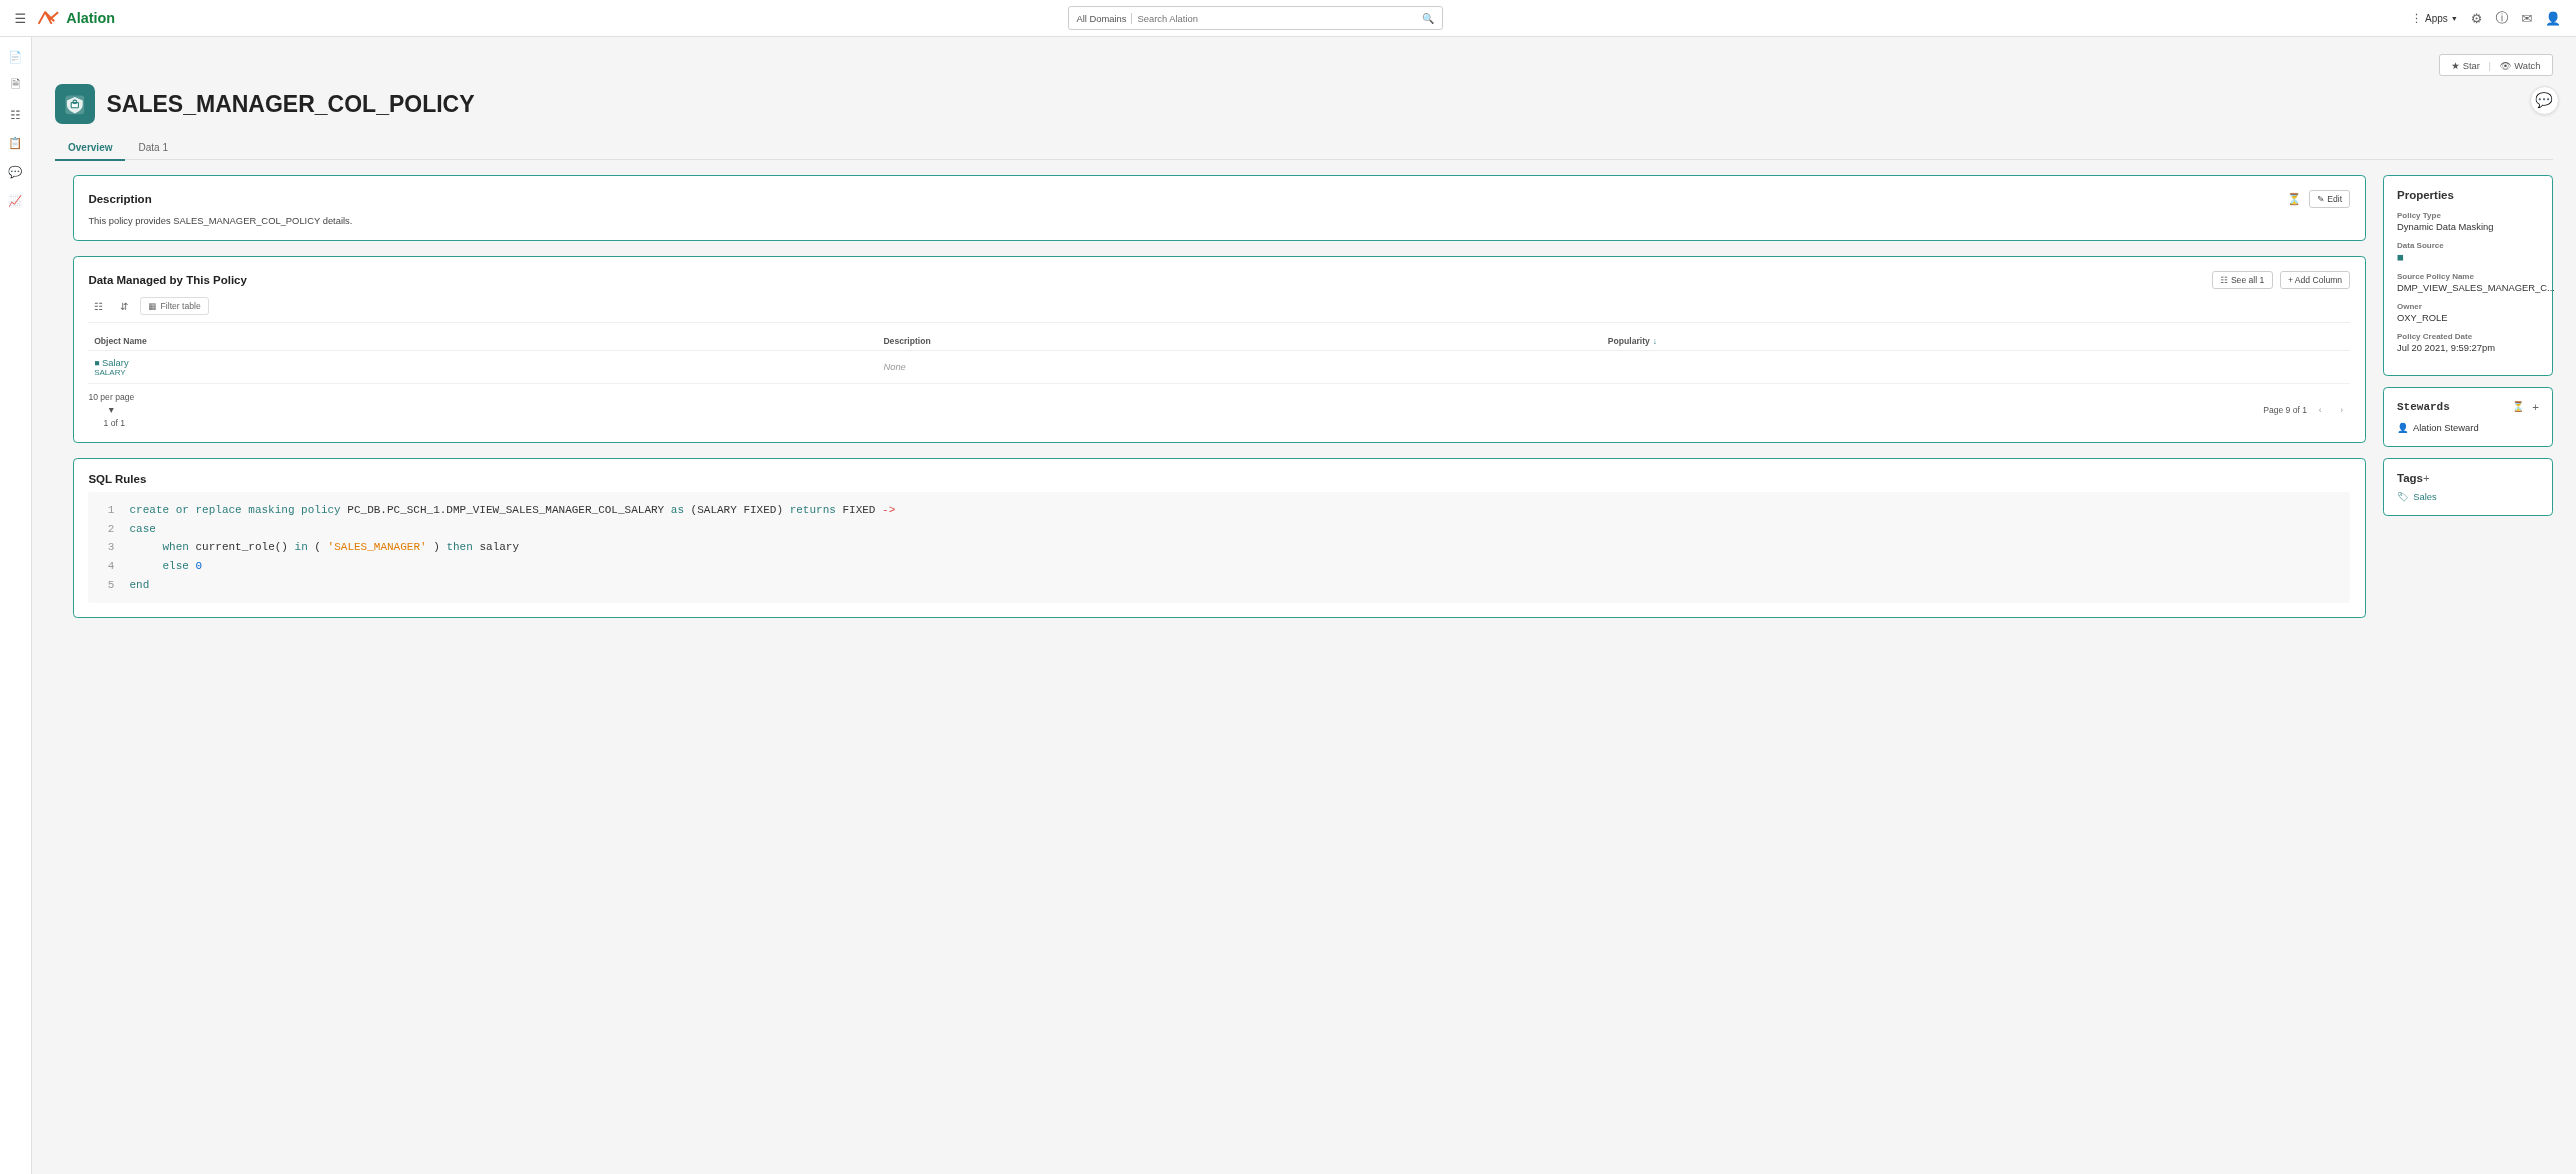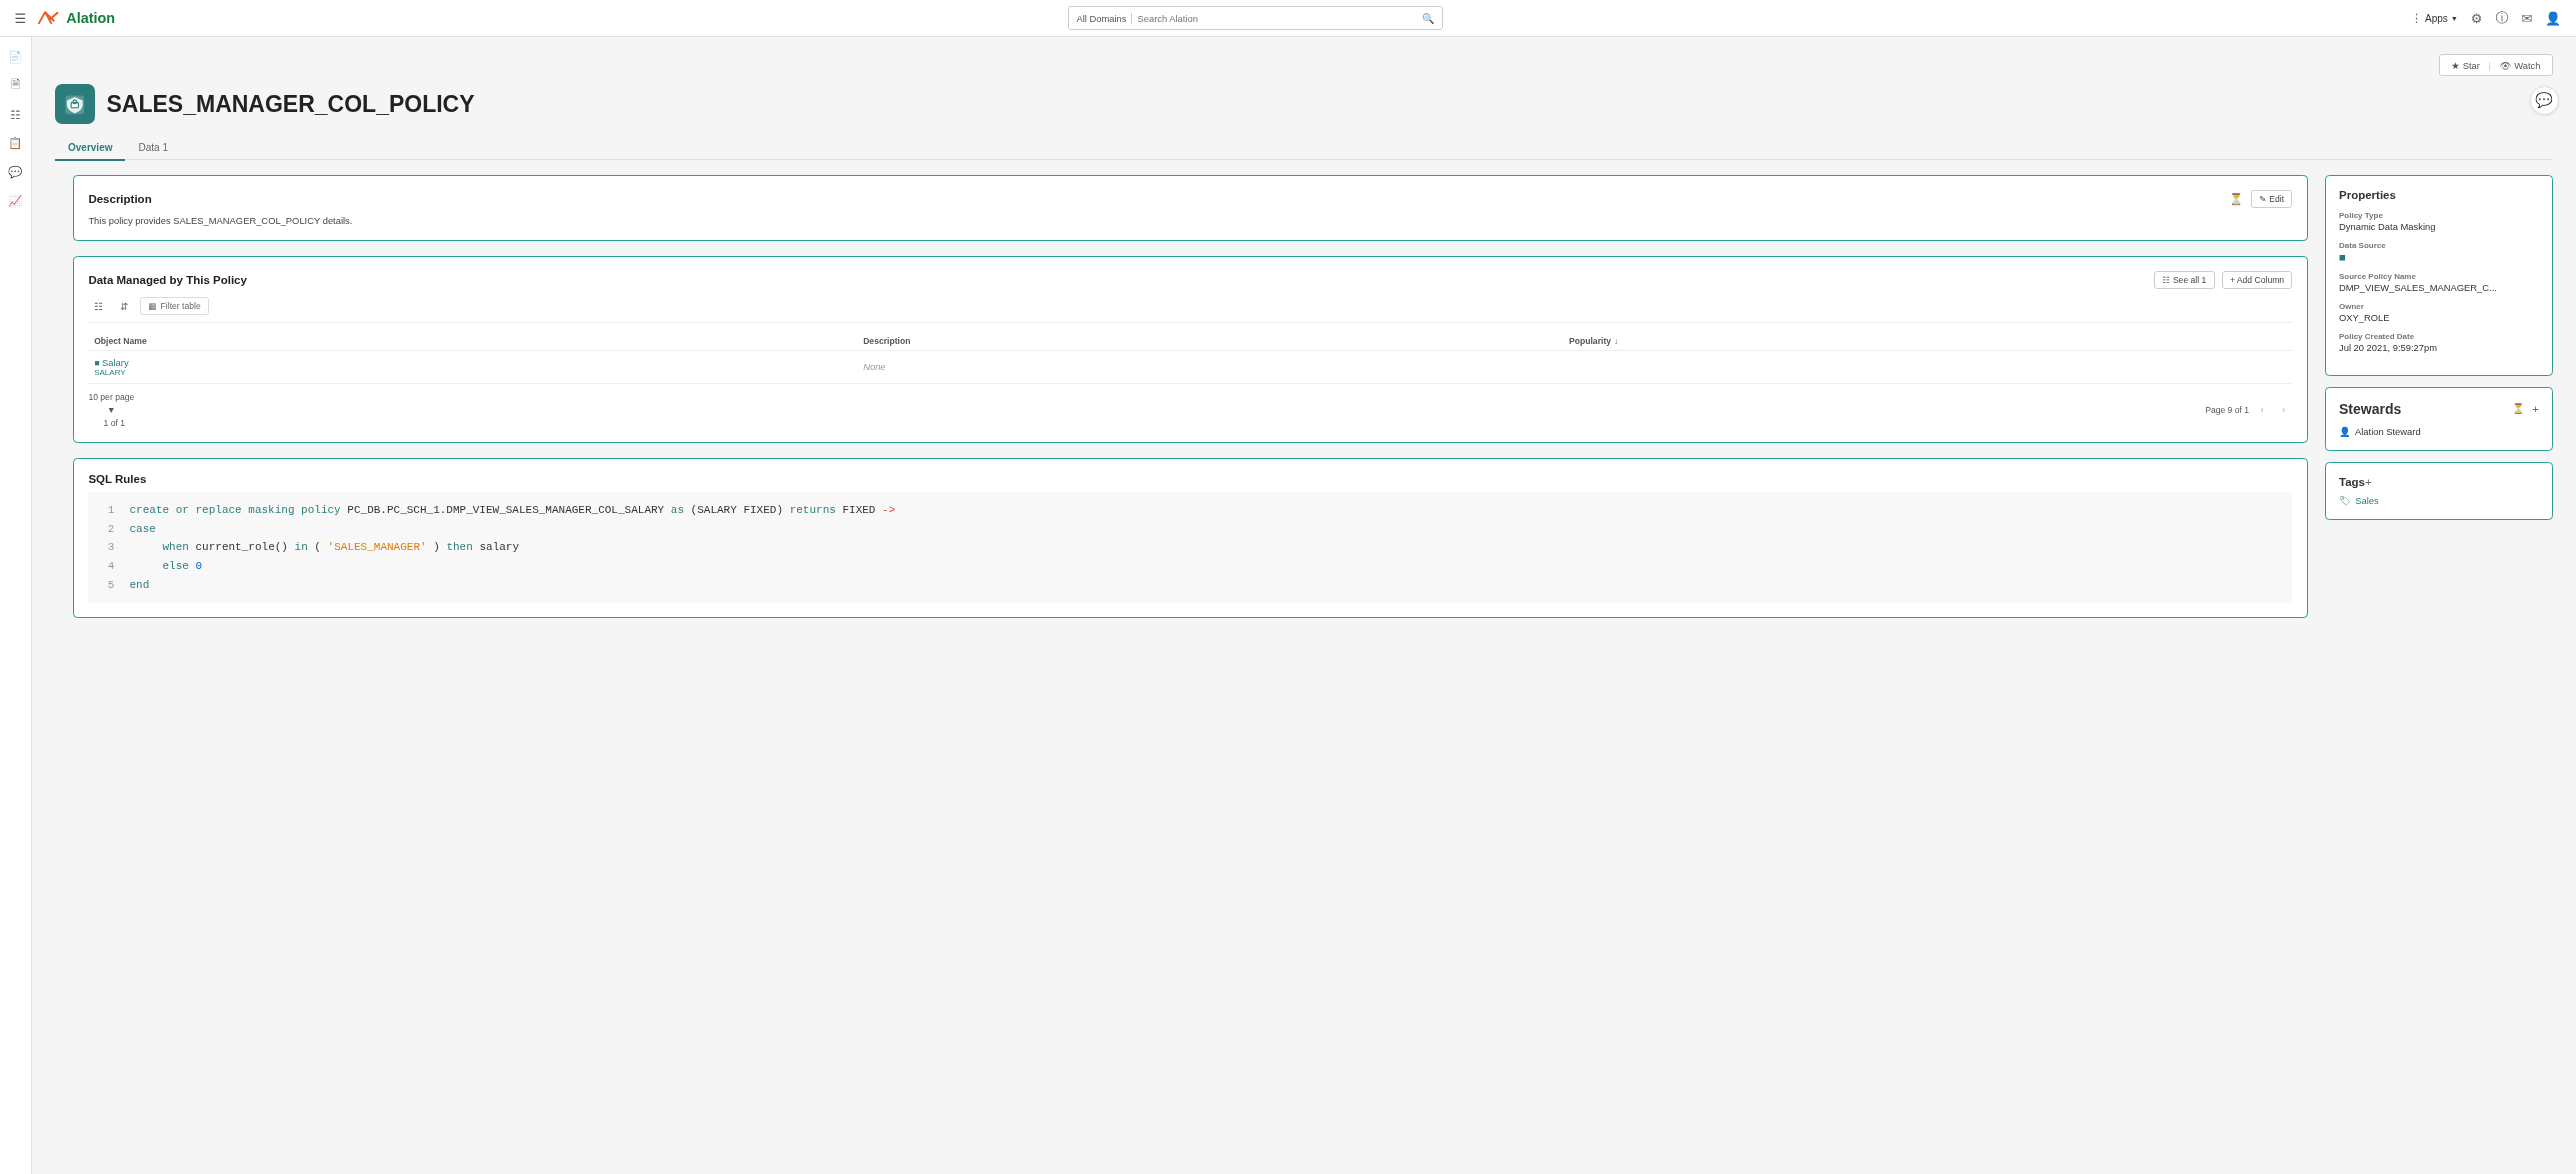--- a/index.html
+++ b/index.html
@@ -71,21 +71,21 @@
     .tabs { display: flex; border-bottom: 1.4px solid #e0e0e0; margin-bottom: 14.4px; }
     .tab {
       padding: 5.8px 13px; cursor: pointer; font-size: 10px; color: #666;
       position: relative; border-bottom: 2.2px solid transparent; margin-bottom: -1.4px;
     }
     .tab.active { color: #2a7d7b; font-weight: 600; border-bottom: 2.2px solid #2a7d7b; }
 
     
     .content-layout { display: flex; gap: 17.3px; }
     .content-main { flex: 1; display: flex; flex-direction: column; gap: 14.4px; padding-left: 18px; }
-    .content-sidebar { width: 228px; display: flex; flex-direction: column; gap: 11.5px; }
+    .content-sidebar { width: 170px; display: flex; flex-direction: column; gap: 11.5px; }
 
     
     .card {
       background: #fff; border: 1.4px solid #2a9d8f; border-radius: 4.3px; padding: 14.4px;
     }
     .card-header { display: flex; align-items: center; justify-content: space-between; margin-bottom: 7.2px; }
     .card-title { font-size: 11.5px; font-weight: 700; color: #222; }
     .card-actions { display: flex; align-items: center; gap: 7.2px; }
     .btn-sm {
       display: flex; align-items: center; gap: 2.9px; padding: 2.9px 7.2px;
@@ -127,21 +127,21 @@
     
     .prop-card { background: #fff; border: 1.4px solid #2a9d8f; border-radius: 4.3px; padding: 13px; }
     .prop-card-title { font-size: 11.5px; font-weight: 700; margin-bottom: 10px; }
     .prop-row { margin-bottom: 8.6px; }
     .prop-label { font-size: 8px; font-weight: 600; color: #777; margin-bottom: 1.4px; text-transform: none; }
     .prop-value { font-size: 9.4px; color: #333; }
 
     
     .stewards-card { background: #fff; border: 1.4px solid #2a9d8f; border-radius: 4.3px; padding: 13px; }
     .stewards-header { display: flex; align-items: center; justify-content: space-between; margin-bottom: 8.6px; }
-    .stewards-title { font-size: 14px; font-weight: 700; }
+    .stewards-title { font-size: 11px; font-weight: 700; font-family: Liberation Mono, monospace; }
     .steward-item { display: flex; align-items: center; gap: 4.3px; font-size: 9.4px; color: #333; }
 
     
     .tags-card { background: #fff; border: 1.4px solid #2a9d8f; border-radius: 4.3px; padding: 13px; }
     .tags-header { display: flex; align-items: center; margin-bottom: 7.2px; }
     .tags-title { font-size: 11.5px; font-weight: 700; }
     .tag-item { display: flex; align-items: center; gap: 4.3px; font-size: 9.4px; color: #2a7d7b; cursor: pointer; }
 
     
     .comment-float {

